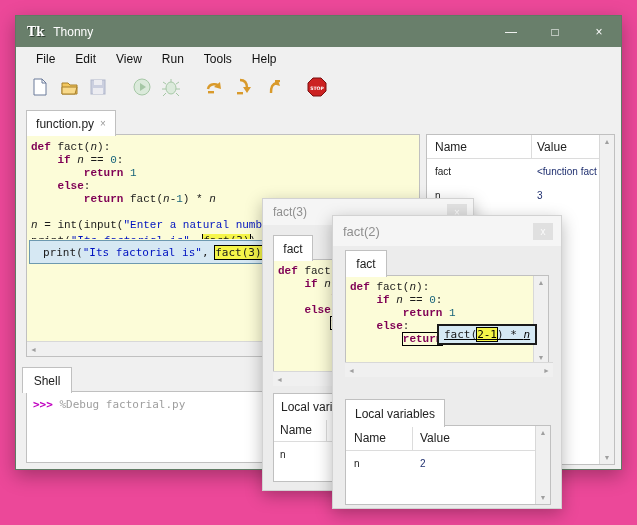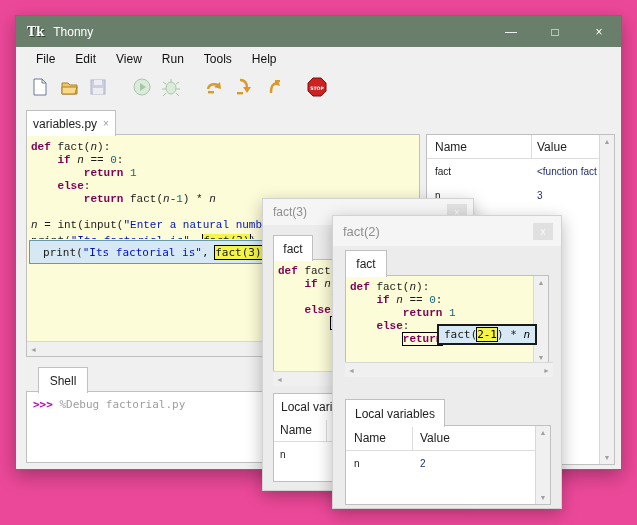--- a/index.html
+++ b/index.html
@@ -59,21 +59,21 @@
   .shell-line2{position:absolute;left:22px;top:29px;font-family:"DejaVu Sans Mono",monospace;
                font-size:10px;font-weight:bold;color:#1a1a1a;white-space:pre;}
   .shell-echo{color:#0017c8;}
   
   .popup{position:absolute;background:#ececec;border:1px solid #d2d2d2;box-shadow:0 5px 16px rgba(0,0,0,.28);}
   .popup-title{position:absolute;left:0;top:0;right:0;background:#f5f5f5;color:#8f8f8f;
                display:flex;align-items:center;padding-left:10px;font-size:12px;}
   .popup-close{position:absolute;background:#e0e0e0;color:#fafafa;display:flex;align-items:center;
                justify-content:center;font-size:10px;}
   .overlay-box{position:absolute;background:#d6e9f4;border:2px solid #1a1a1a;padding:2px 5px;
-               font-family:"DejaVu Sans Mono",monospace;font-size:11px;white-space:pre;z-index:6;}
+               font-family:"DejaVu Sans Mono",monospace;font-size:11px;white-space:pre;z-index:6;text-decoration:underline;}
   .yellow{background:#fcfcd8;}
 </style>
 </head>
 <body>
 
 <div class="canvas">
 
   <div class="main-window">
 
     <div class="titlebar">
@@ -153,21 +153,21 @@
       <div class="gap"></div>
       <div class="tbicon">
         <svg width="20" height="20" viewBox="0 0 20 20">
             <polygon points="6,1 14,1 19,6 19,14 14,19 6,19 1,14 1,6" fill="#cc2222" stroke="#7a1010"></polygon>
             <text x="10" y="12.6" font-size="4.6" font-family="DejaVu Sans,sans-serif" font-weight="bold" fill="#fff" text-anchor="middle">STOP</text>
           </svg>
       </div>
     </div>
 
     <div class="tab" style="left:10px;top:94px;width:88px;height:25px;">
-      <span>variables.py</span>
+      <span>function.py</span>
       <span class="tab-close">×</span>
     </div>
     <div class="pane yellow" style="left:10px;top:118px;width:392px;height:221px;">
       <div class="editor-code code">
           <div class="cl"><span class="tk-k">def</span><span class="tk-t"> fact(</span><span class="tk-v">n</span><span class="tk-t">):</span></div>
           <div class="cl"><span class="tk-t">    </span><span class="tk-k">if</span><span class="tk-t"> </span><span class="tk-v">n</span><span class="tk-t"> == </span><span class="tk-n">0</span><span class="tk-t">:</span></div>
           <div class="cl"><span class="tk-t">        </span><span class="tk-k">return</span><span class="tk-t"> </span><span class="tk-n">1</span></div>
           <div class="cl"><span class="tk-t">    </span><span class="tk-k">else</span><span class="tk-t">:</span></div>
           <div class="cl"><span class="tk-t">        </span><span class="tk-k">return</span><span class="tk-t"> fact(</span><span class="tk-v">n</span><span class="tk-t">-</span><span class="tk-n">1</span><span class="tk-t">) * </span><span class="tk-v">n</span></div>
           <div class="cl">&nbsp;</div>
@@ -193,21 +193,21 @@
       <div class="trow">
         <div class="cell" style="width:96px;padding-left:8px;">n</div>
         <div class="cell val" style="width:68px;padding-left:6px;">3</div>
       </div>
       <div class="scroll-v" style="right:0;top:0;bottom:0;width:14px;">
         <span>▲</span>
         <span>▼</span>
       </div>
     </div>
 
-    <div class="tab" style="left:22px;top:351px;width:48px;height:25px;">
+    <div class="tab" style="left:6px;top:351px;width:48px;height:25px;">
       <span>Shell</span>
     </div>
     <div class="pane" style="left:10px;top:375px;width:392px;height:70px;">
       <div class="shell-line1"><span class="shell-prompt">&gt;&gt;&gt; </span><span class="shell-cmd">%Debug factorial.py</span></div>
     </div>
   </div>
 
   <div class="popup" style="left:262px;top:198px;width:210px;height:291px;z-index:10;">
     <div class="popup-title" style="height:26px;">
       <span>fact(3)</span>

